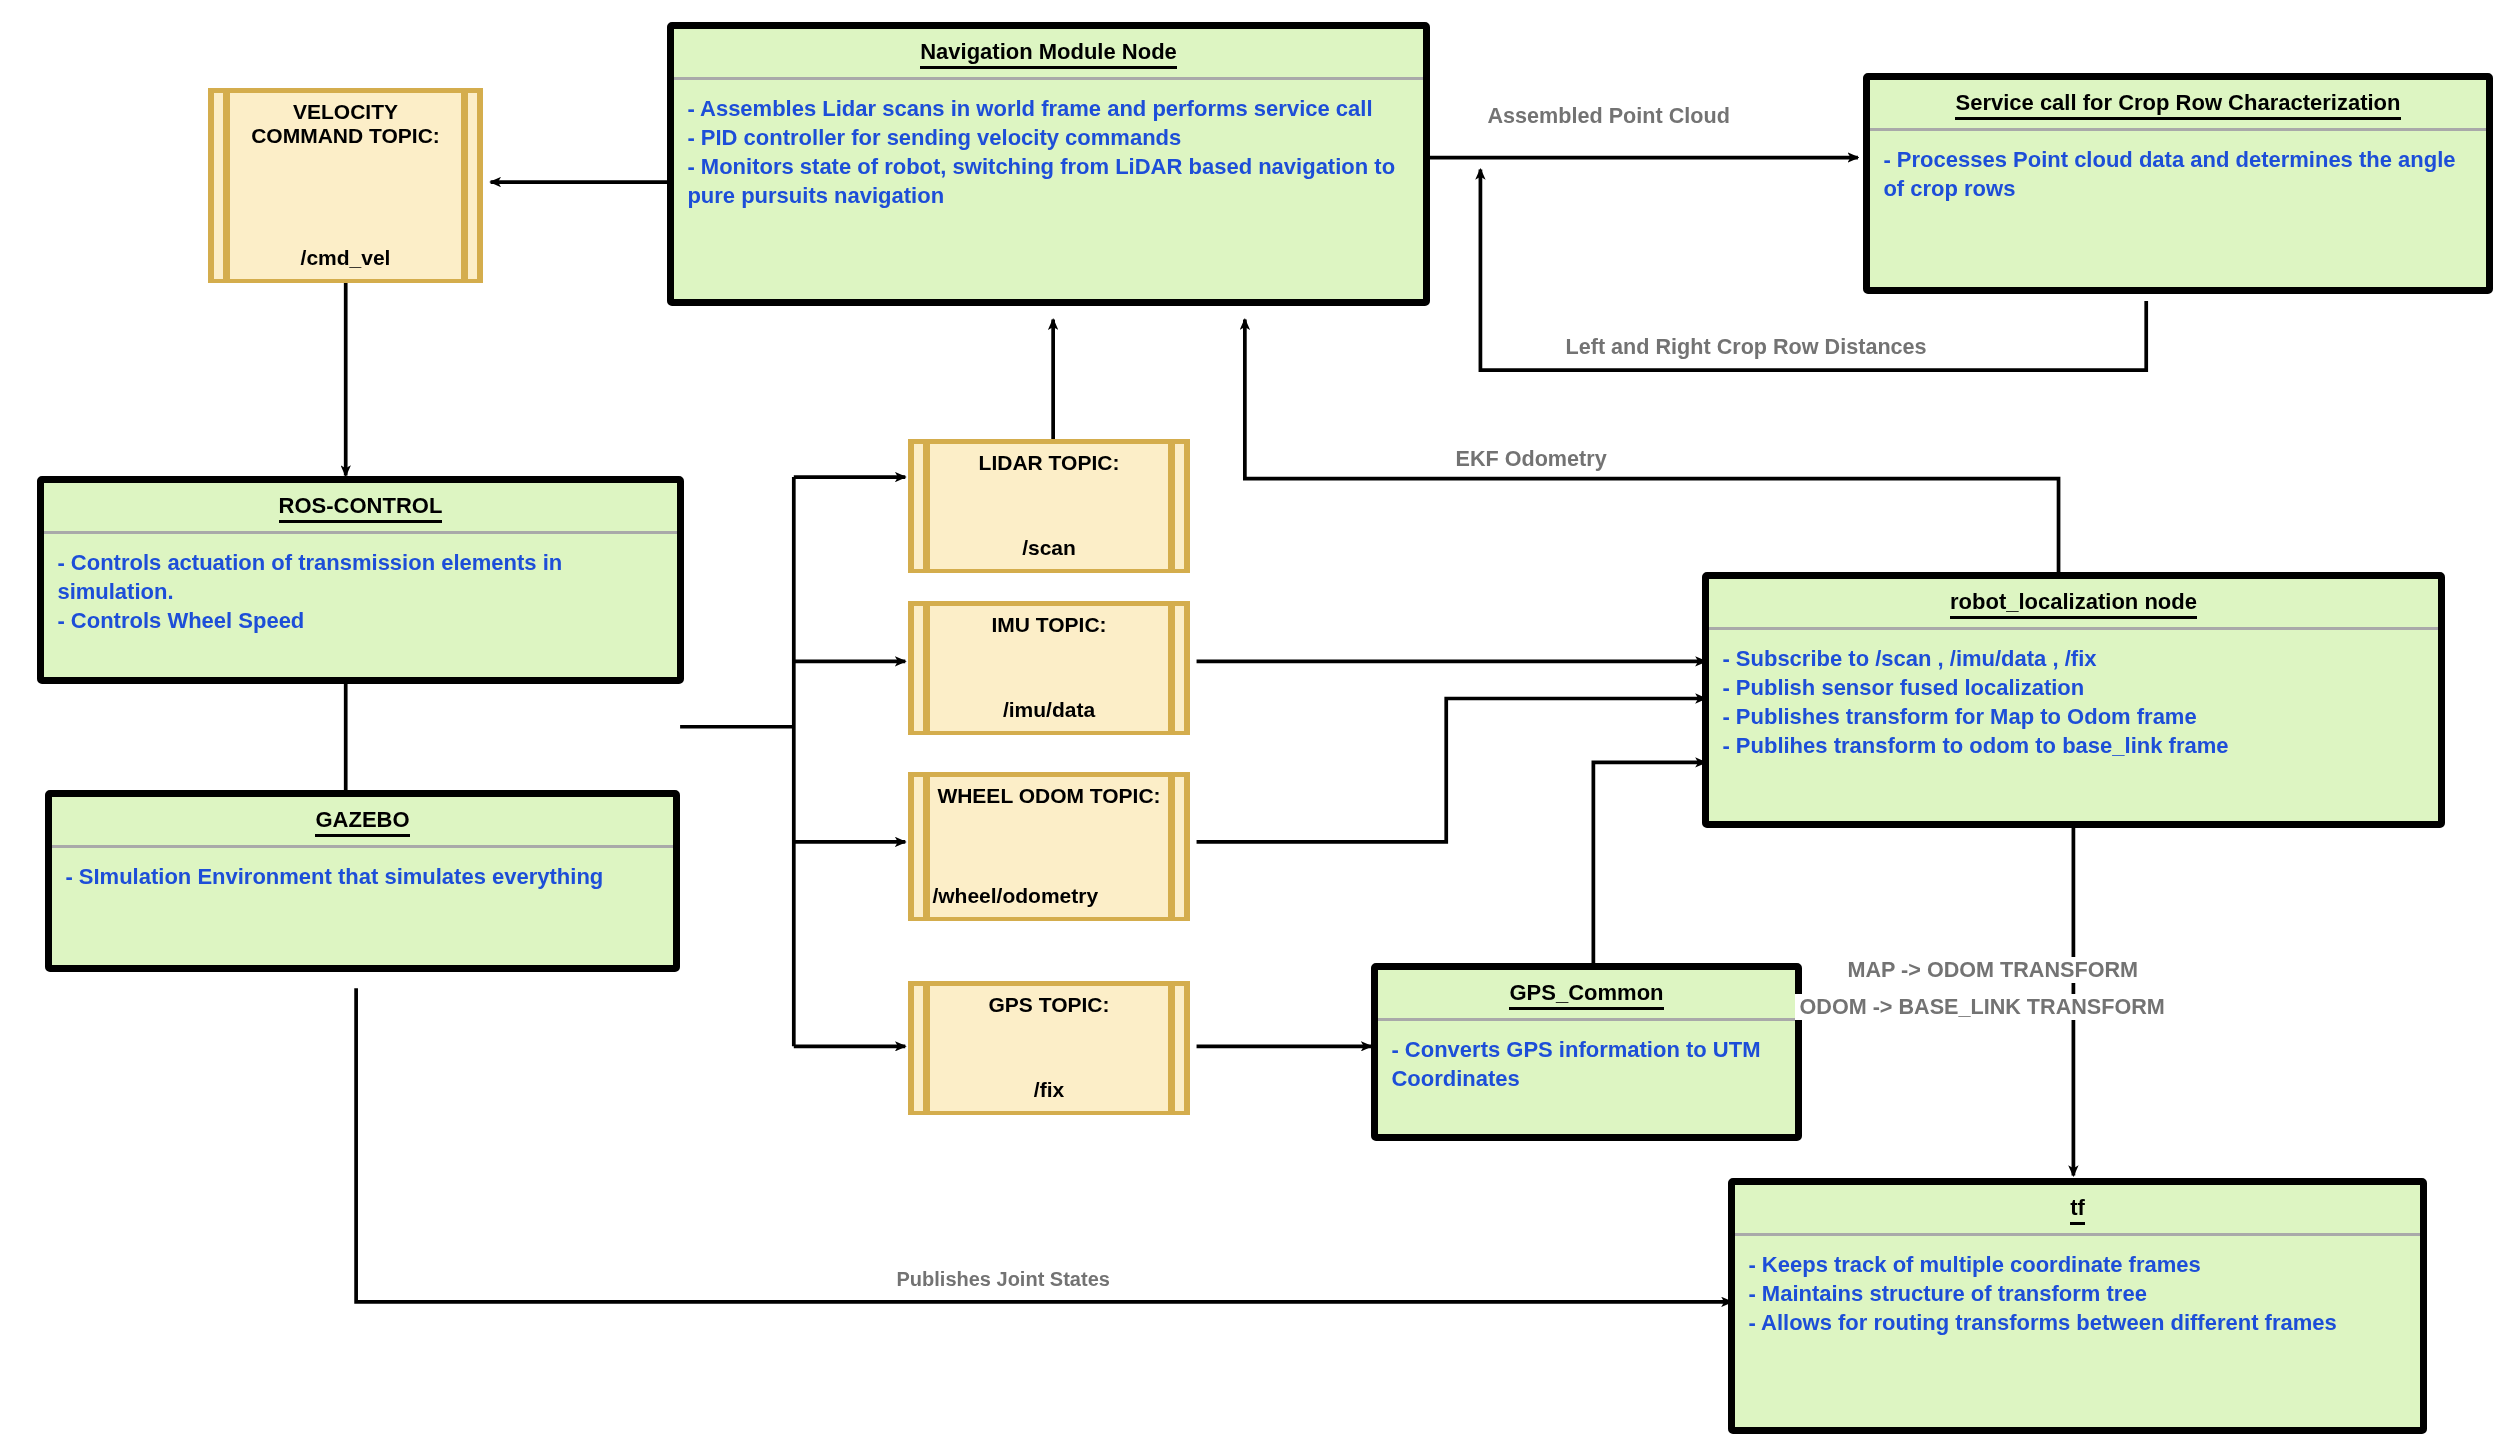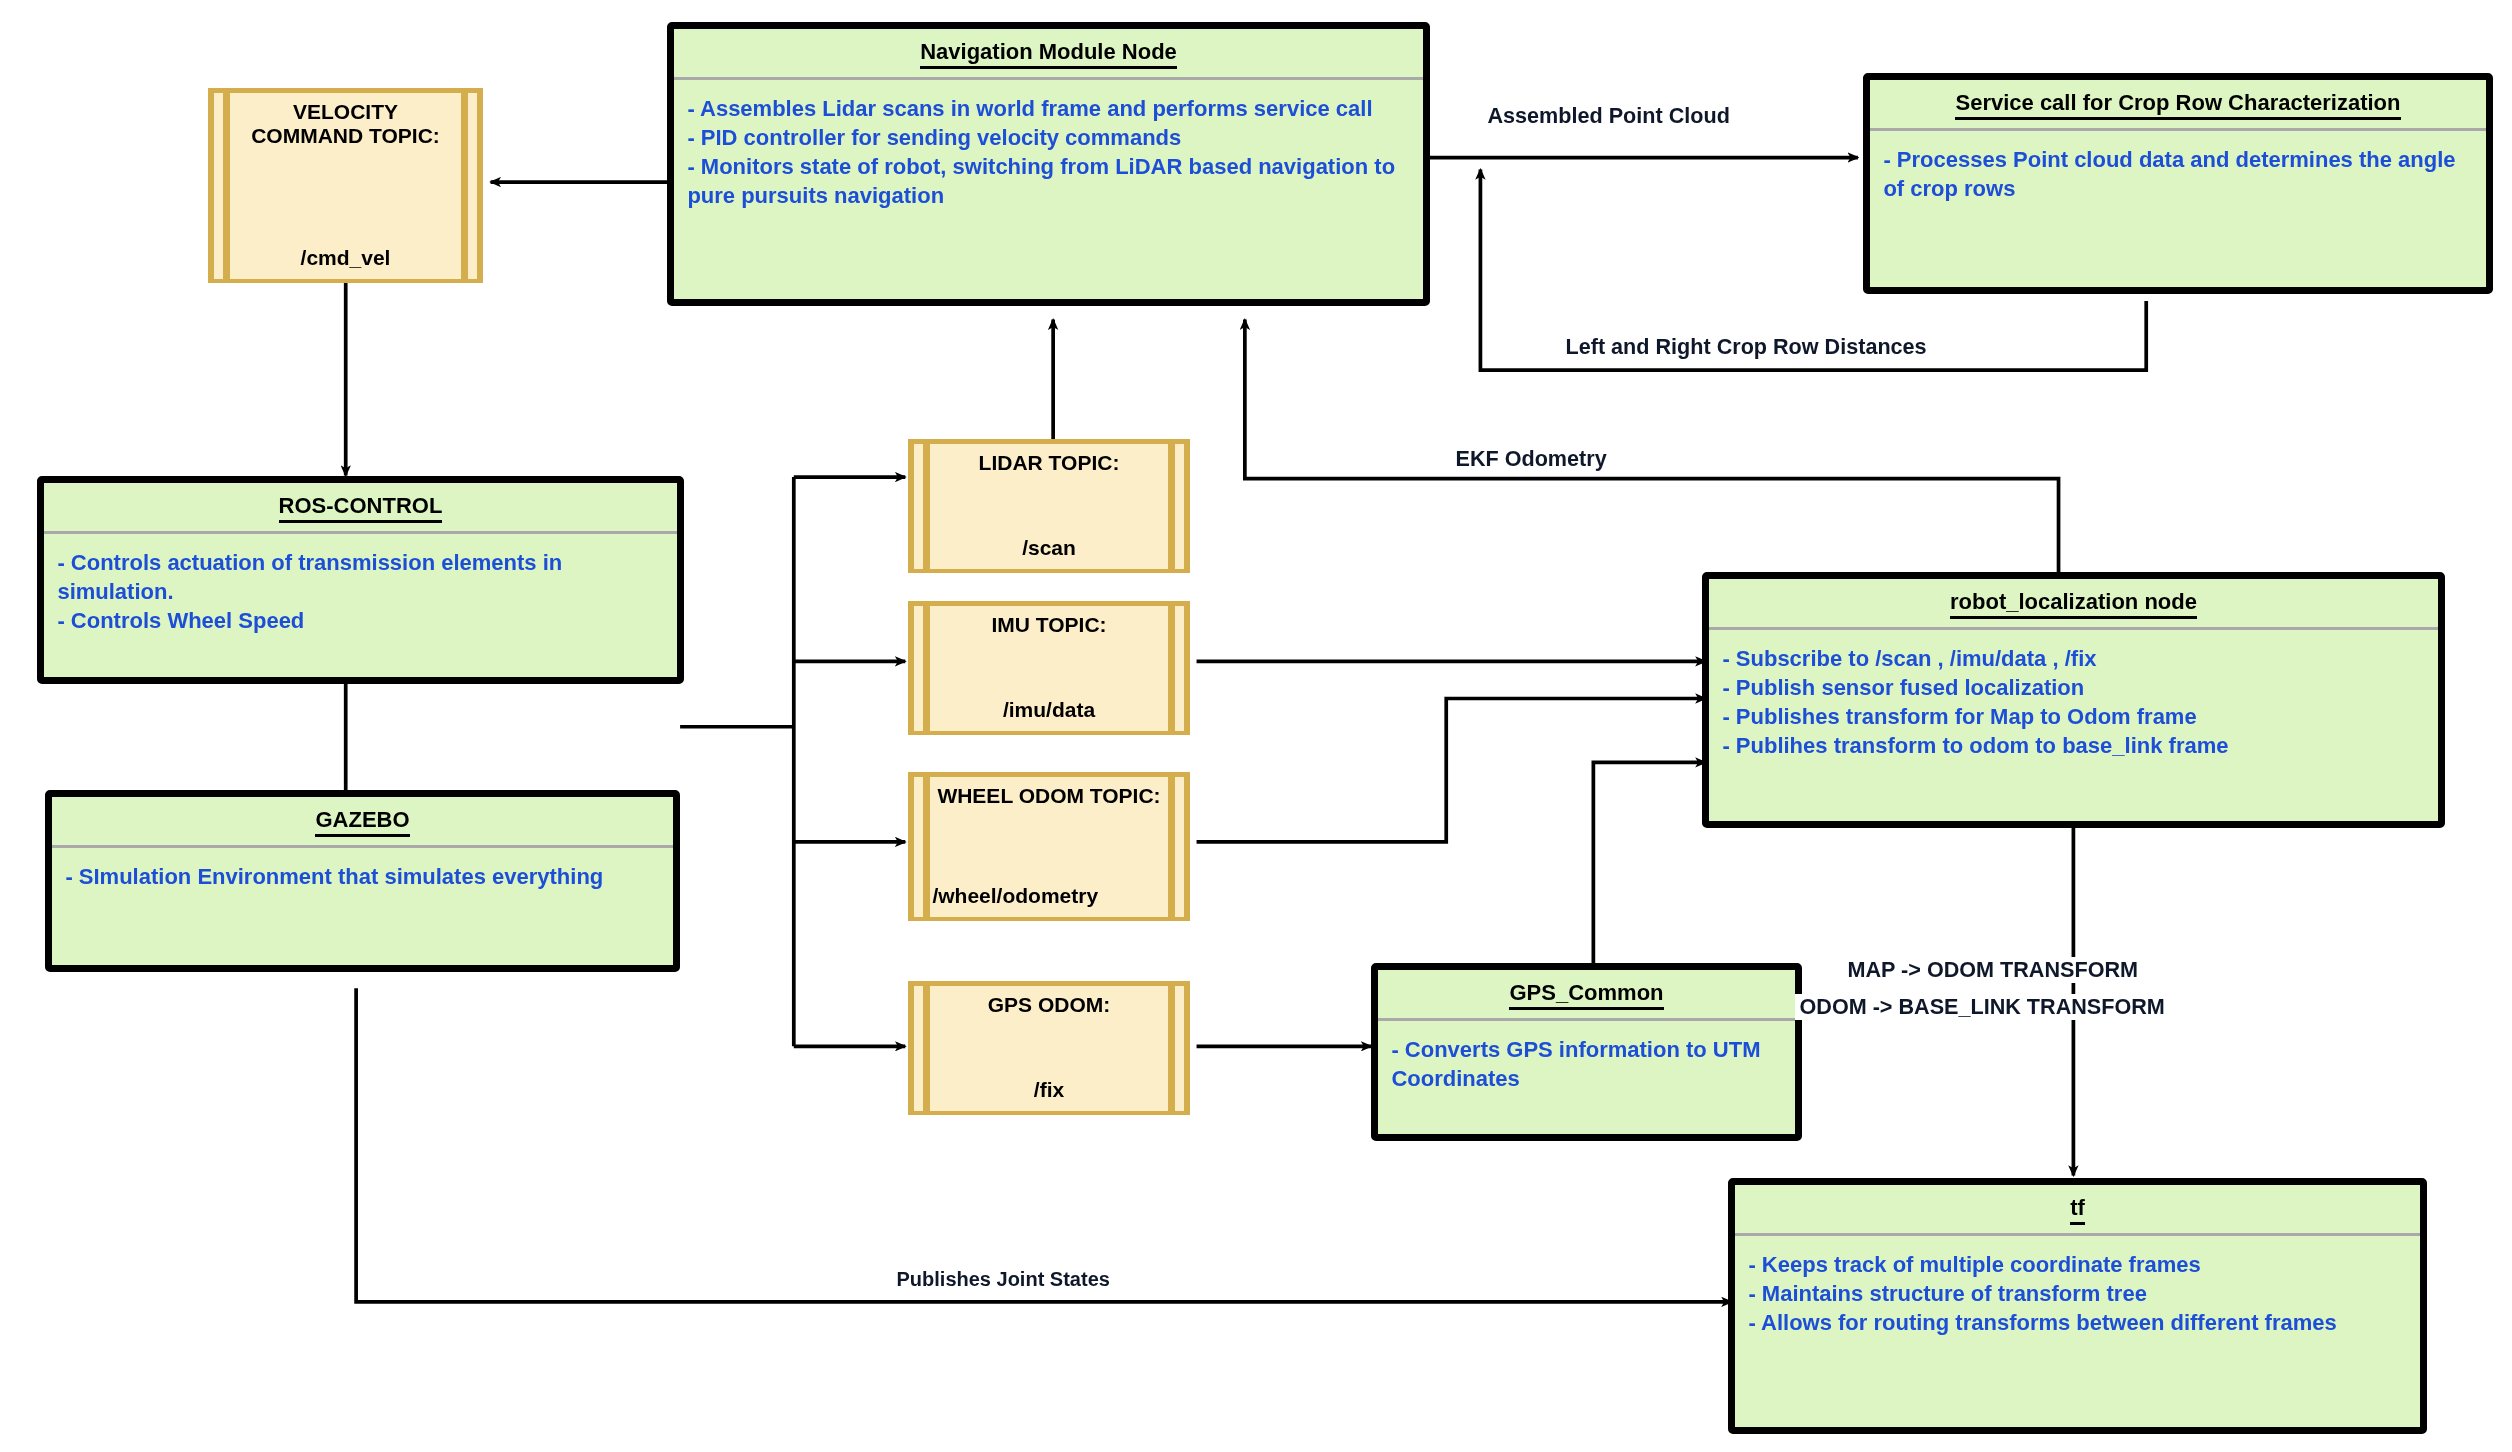--- a/index.html
+++ b/index.html
@@ -78,21 +78,21 @@
   .topic .tval{
     font-size:21px;font-weight:bold;text-align:center;color:#000;width:100%;
   }
   .topic.leftval .tval{text-align:left;padding-left:4px;}
 
   
   .elabel{
     position:absolute;
     font-size:21.6px;
     font-weight:bold;
-    color:#0f172a;
+    color:#737373;
     white-space:nowrap;
     background:#fff;
     padding:0 4.5px;
     line-height:1.2;
   }
   .elabel.small{font-size:20px;}
   .elabel.center{text-align:center;}
 </style>
 </head>
 <body>
@@ -253,21 +253,21 @@
       <div class="bar r"></div>
       <div class="tname">WHEEL ODOM TOPIC:</div>
       <div class="tval">/wheel/odometry</div>
     </div>
   </div>
 
   <div class="topic" style="left:908px;top:981px;width:282px;height:134px;">
     <div class="inner">
       <div class="bar l"></div>
       <div class="bar r"></div>
-      <div class="tname">GPS ODOM:</div>
+      <div class="tname">GPS TOPIC:</div>
       <div class="tval">/fix</div>
     </div>
   </div>
 
   <div class="elabel" style="left:1483px;top:103px;">Assembled Point Cloud</div>
 
   <div class="elabel" style="left:1561px;top:334px;">Left and Right Crop Row Distances</div>
 
   <div class="elabel" style="left:1451px;top:446px;">EKF Odometry</div>
 

